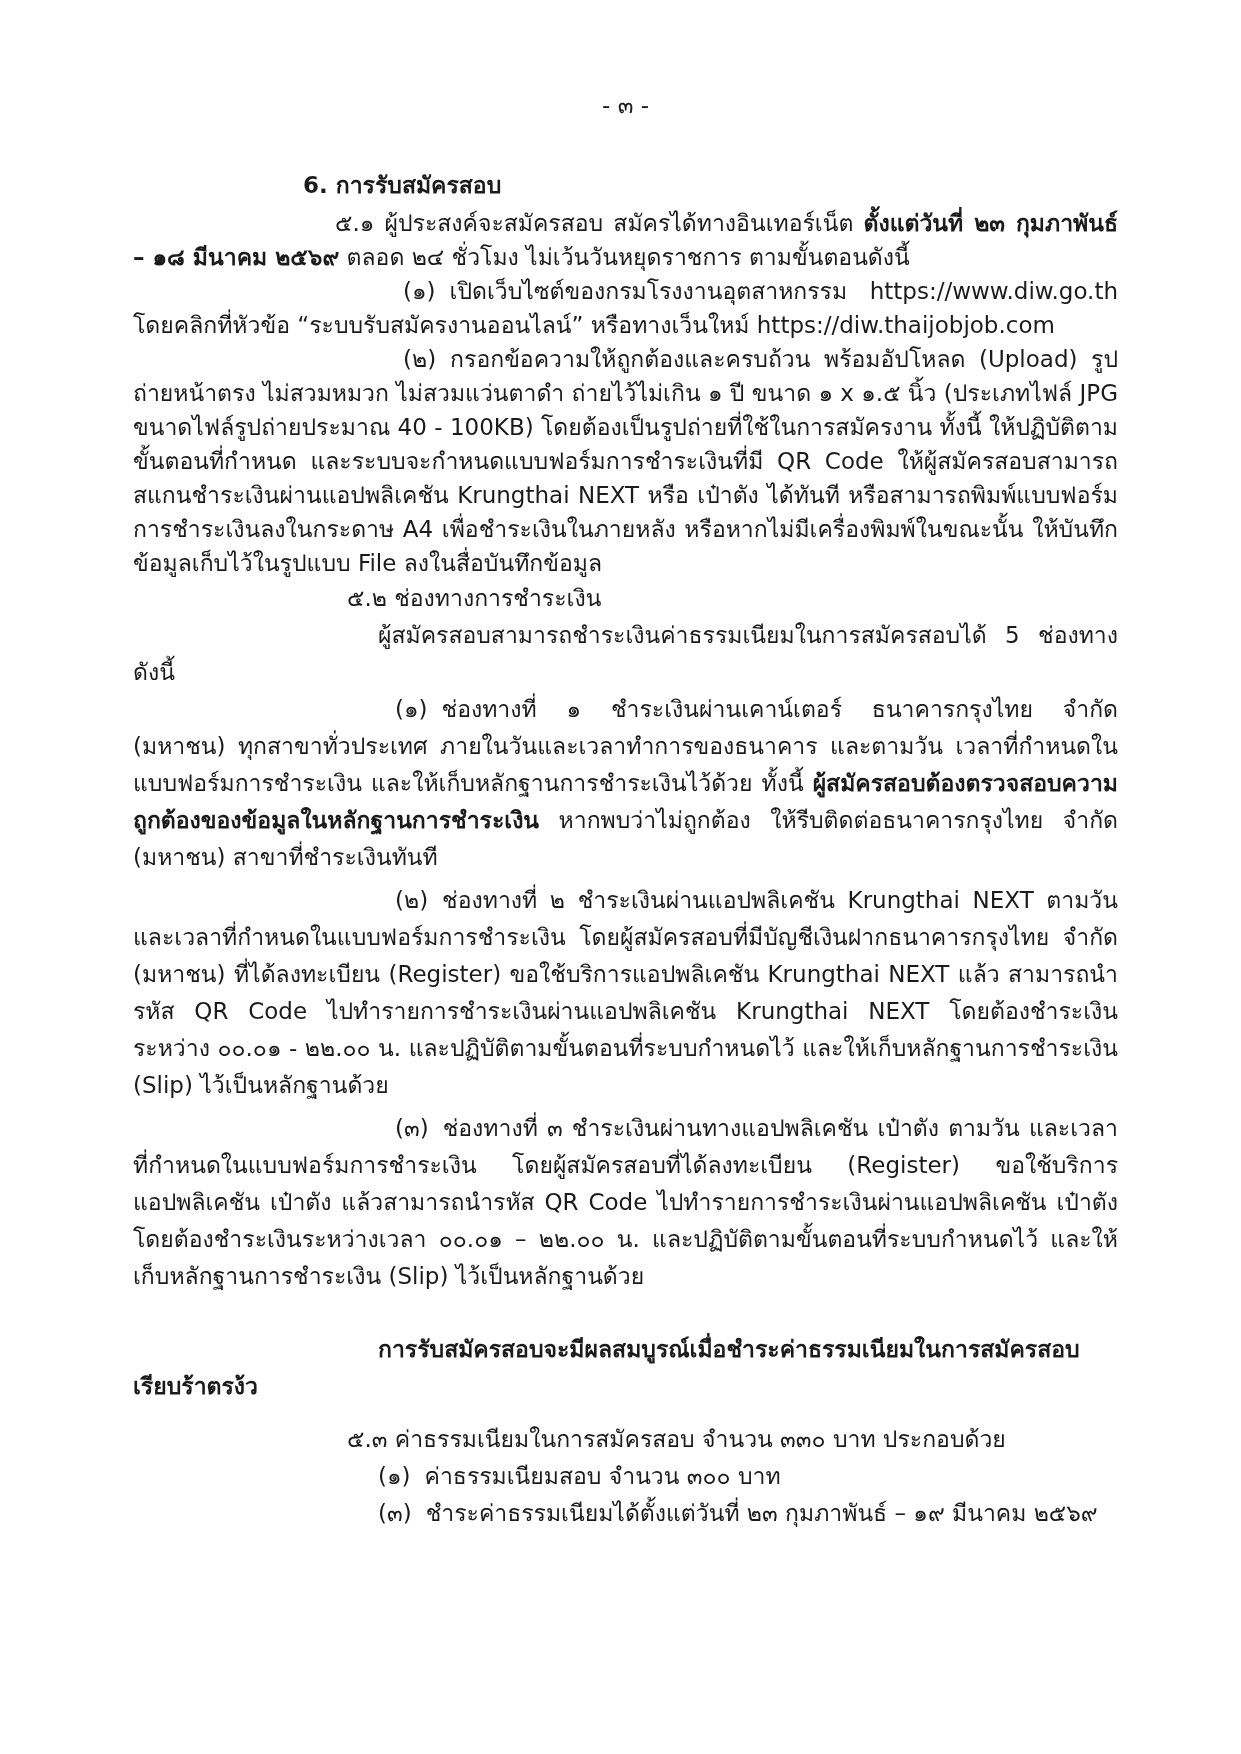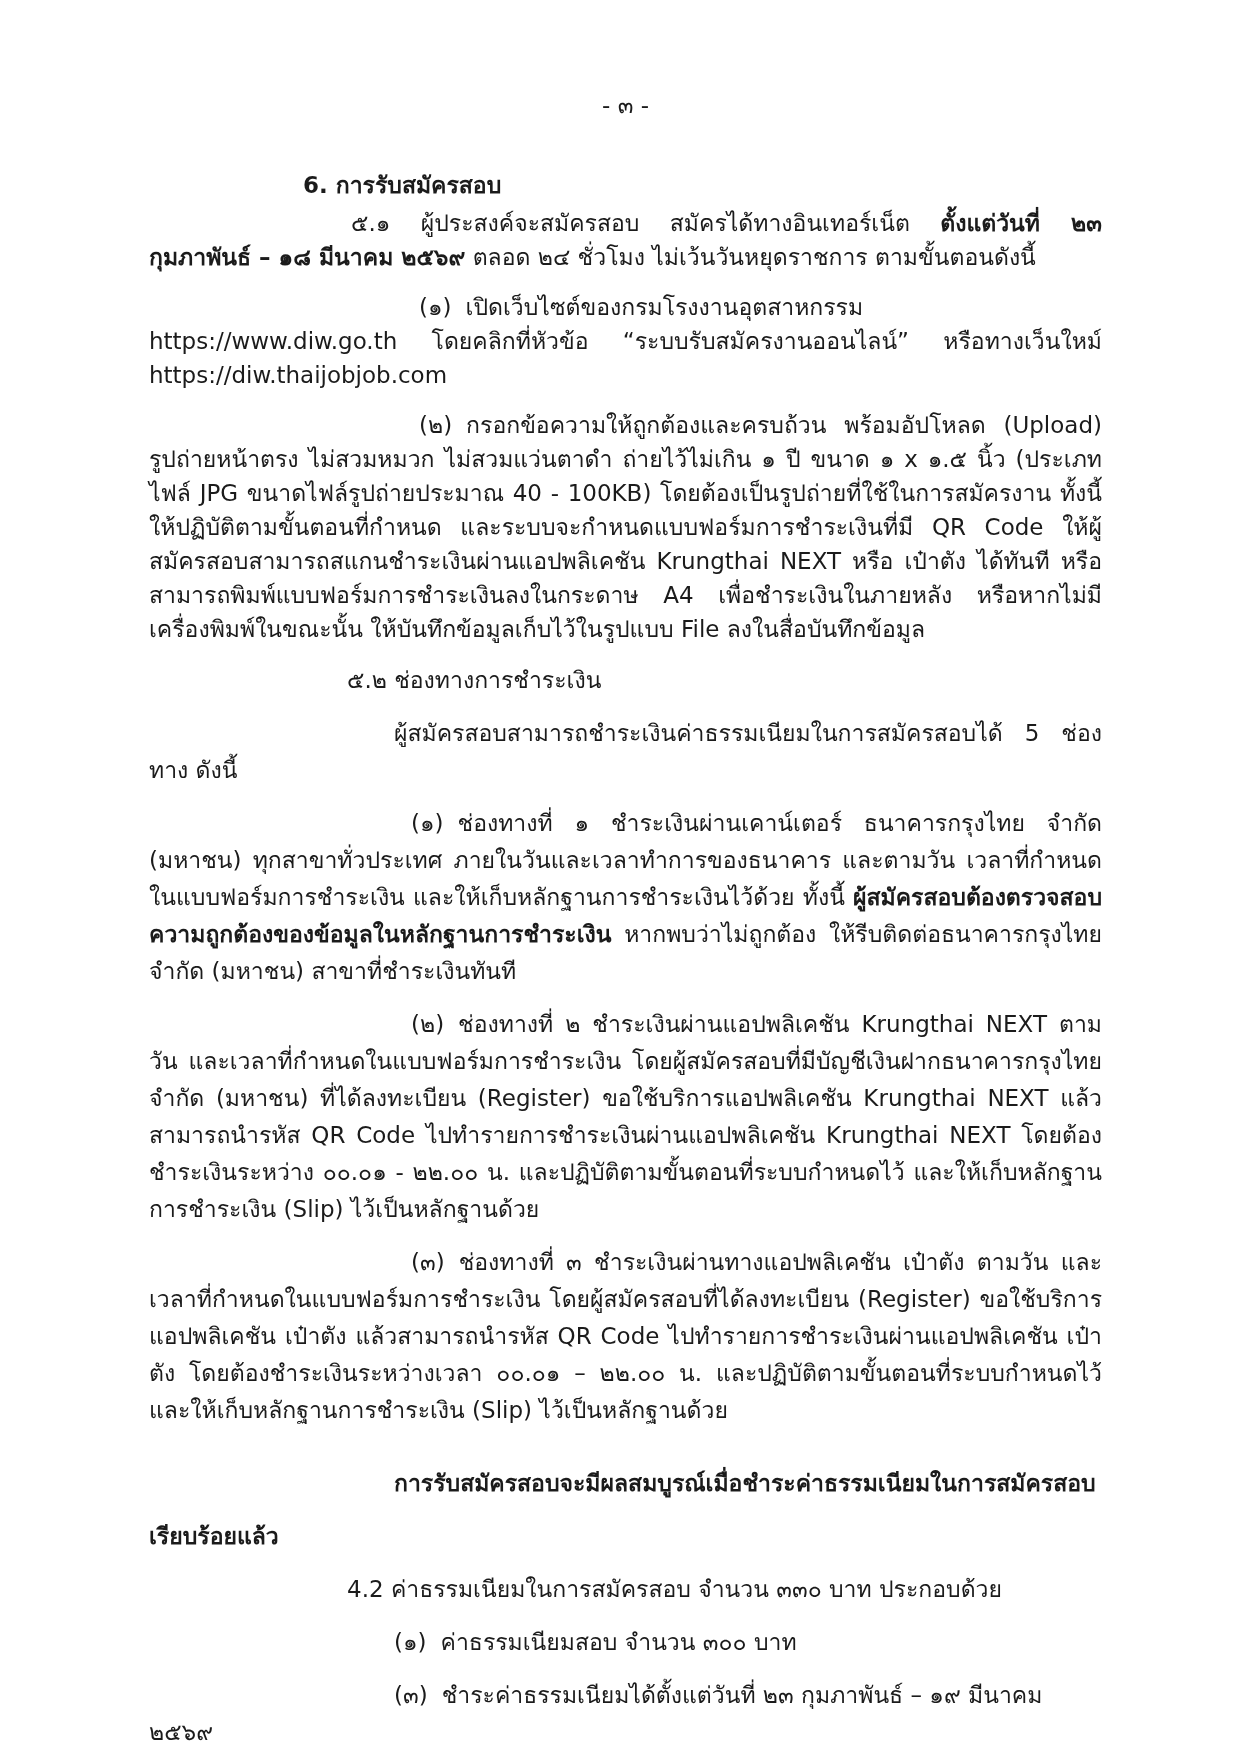--- a/index.html
+++ b/index.html
@@ -11,21 +11,21 @@
     background: #ffffff;
     box-sizing: border-box;
     padding: 88px 123px 0 133px;
     color: #1b1b1b;
     font-family: "DejaVu Sans", "Liberation Sans", sans-serif;
     font-size: 23px;
     overflow: hidden;
   }
   .lh34 { line-height: 34px; }
   .lh37 { line-height: 37px; }
-  p, div.line { margin: 16px; }
+  p, div.line { margin: 0; }
   .just { text-align: justify; }
   .page-number { text-align: center; }
   .sec-heading { font-weight: bold; margin-left: 170px; margin-top: 46px; }
   .p51 { text-indent: 202px; margin-top: 4px; }
   .step { text-indent: 270px; }
   .plain-indent { text-indent: 245px; }
   .lost { margin-top: 44px; }
   .sub-heading { text-indent: 214px; }
   .channel { text-indent: 262px; }
   .channel + .channel { margin-top: 6px; }
@@ -56,23 +56,23 @@
   <p class="plain-indent just lh37">ผู้สมัครสอบสามารถชำระเงินค่าธรรมเนียมในการสมัครสอบได้ 5 ช่องทาง ดังนี้</p>
 
   <p class="channel just lh37"><span>(๑)</span><span class="num-gap"></span><span>ช่องทางที่ ๑ ชำระเงินผ่านเคาน์เตอร์ ธนาคารกรุงไทย จำกัด (มหาชน) ทุกสาขาทั่วประเทศ ภายในวันและเวลาทำการของธนาคาร และตามวัน เวลาที่กำหนดในแบบฟอร์มการชำระเงิน และให้เก็บหลักฐานการชำระเงินไว้ด้วย ทั้งนี้ </span><b>ผู้สมัครสอบต้องตรวจสอบความถูกต้องของข้อมูลในหลักฐานการชำระเงิน</b><span> หากพบว่าไม่ถูกต้อง ให้รีบติดต่อธนาคารกรุงไทย จำกัด (มหาชน) สาขาที่ชำระเงินทันที</span></p>
 
   <p class="channel just lh37"><span>(๒)</span><span class="num-gap"></span><span>ช่องทางที่ ๒ ชำระเงินผ่านแอปพลิเคชัน Krungthai NEXT ตามวัน และเวลาที่กำหนดในแบบฟอร์มการชำระเงิน โดยผู้สมัครสอบที่มีบัญชีเงินฝากธนาคารกรุงไทย จำกัด (มหาชน) ที่ได้ลงทะเบียน (Register) ขอใช้บริการแอปพลิเคชัน Krungthai NEXT แล้ว สามารถนำรหัส QR Code ไปทำรายการชำระเงินผ่านแอปพลิเคชัน Krungthai NEXT โดยต้องชำระเงินระหว่าง ๐๐.๐๑ - ๒๒.๐๐ น. และปฏิบัติตามขั้นตอนที่ระบบกำหนดไว้ และให้เก็บหลักฐานการชำระเงิน (Slip) ไว้เป็นหลักฐานด้วย</span></p>
 
   <p class="channel just lh37"><span>(๓)</span><span class="num-gap"></span><span>ช่องทางที่ ๓ ชำระเงินผ่านทางแอปพลิเคชัน เป๋าตัง ตามวัน และเวลาที่กำหนดในแบบฟอร์มการชำระเงิน โดยผู้สมัครสอบที่ได้ลงทะเบียน (Register) ขอใช้บริการแอปพลิเคชัน เป๋าตัง แล้วสามารถนำรหัส QR Code ไปทำรายการชำระเงินผ่านแอปพลิเคชัน เป๋าตัง โดยต้องชำระเงินระหว่างเวลา ๐๐.๐๑ – ๒๒.๐๐ น. และปฏิบัติตามขั้นตอนที่ระบบกำหนดไว้ และให้เก็บหลักฐานการชำระเงิน (Slip) ไว้เป็นหลักฐานด้วย</span></p>
 
   <div class="note-complete lh37">
     <div class="line plain-indent">การรับสมัครสอบจะมีผลสมบูรณ์เมื่อชำระค่าธรรมเนียมในการสมัครสอบ</div>
-    <div class="line">เรียบร้อยแล้ว</div>
+    <div class="line">เรียบร้าตรง้ว</div>
   </div>
 
-  <div class="sub-heading h53 lh37">4.2 ค่าธรรมเนียมในการสมัครสอบ จำนวน ๓๓๐ บาท ประกอบด้วย</div>
+  <div class="sub-heading h53 lh37">๕.๓ ค่าธรรมเนียมในการสมัครสอบ จำนวน ๓๓๐ บาท ประกอบด้วย</div>
 
   <p class="fee lh37"><span>(๑)</span><span class="num-gap"></span><span>ค่าธรรมเนียมสอบ จำนวน ๓๐๐ บาท</span></p>
 
 
   <p class="fee lh37"><span>(๓)</span><span class="num-gap"></span><span>ชำระค่าธรรมเนียมได้ตั้งแต่วันที่ ๒๓ กุมภาพันธ์ – ๑๙ มีนาคม ๒๕๖๙</span></p>
 
 </div>
 
 </body></html>

